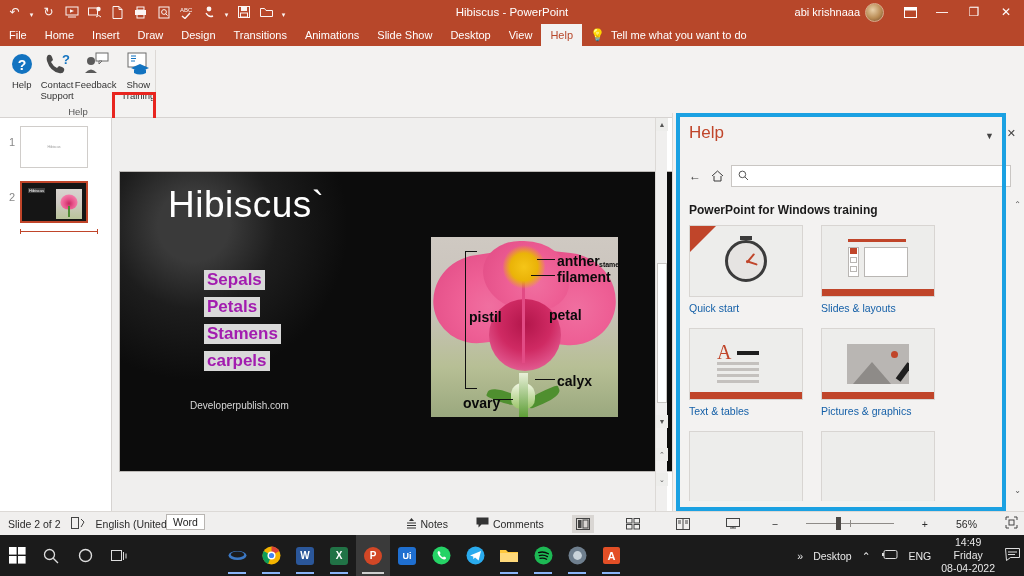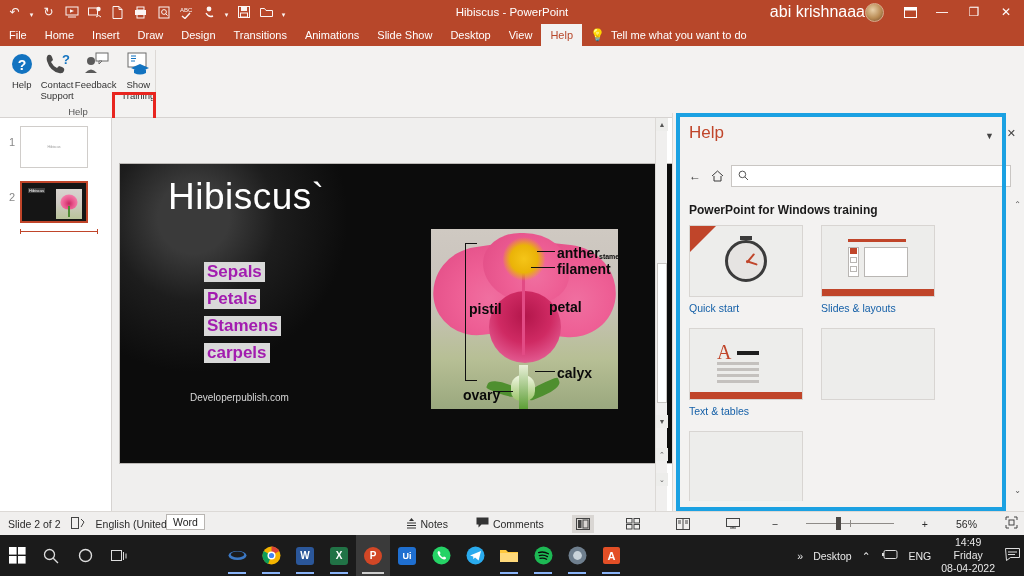--- a/index.html
+++ b/index.html
@@ -22,21 +22,21 @@
     width: 21px; height: 20px; display: flex; align-items: center; justify-content: center;
     color: #fff; font-size: 12px; line-height: 1; opacity: .95;
   }
   .qat-caret { font-size: 7px; width: 9px; display:flex; align-items:flex-end; justify-content:center; height:20px; padding-bottom:4px;}
   .win-title {
     position: absolute; left: 0; top: 0; width: 1024px; height: 24px;
     display: flex; align-items: center; justify-content: center;
     font-size: 11.5px; color: #ffffff; pointer-events: none;
   }
   .tb-right { position: absolute; right: 2px; top: 0; height: 24px; display: flex; align-items: center; }
-  .user-name { font-size: 16px; color: #fff; }
+  .user-name { font-size: 11px; color: #fff; margin-right: 5px; }
   .avatar {
     width: 19px; height: 19px; border-radius: 50%;
     background: radial-gradient(circle at 40% 35%, #e8cfa8 0%, #b98c55 55%, #6e4b2a 100%);
     border: 1px solid #d8ab8c; margin-right: 10px;
   }
   .win-btn {
     width: 32px; height: 24px; display: flex; align-items: center; justify-content: center;
     color: #fff; font-size: 12px;
   }
   .ribbon-disp { font-size: 12px; }
@@ -109,21 +109,21 @@
     content: ""; position: absolute; top: -2px; width: 1px; height: 5px; background: #c0452a;
   }
   .sel-underline::before { left: 0; }
   .sel-underline::after { right: 0; }
 
   
   .editarea {
     position: absolute; top: 118px; left: 112px; width: 553px; height: 393px; background: #f0efee;
   }
   .slide {
-    position: absolute; left: 8px; top: 46px; width: 613px; height: 299px;
+    position: absolute; left: 8px; top: 54px; width: 613px; height: 299px;
     background: #0d0d0d; overflow: hidden;
     box-shadow: 0 0 0 1px #bdbab7;
   }
   .rosebg {
     position: absolute; inset: 0;
     background:
       radial-gradient(circle at 12% 18%, #3a3a3a 0 6%, #1d1d1d 14%, #0c0c0c 26%),
       radial-gradient(circle at 42% 12%, #343434 0 5%, #1a1a1a 13%, #0b0b0b 24%),
       radial-gradient(circle at 78% 20%, #3f3f3f 0 6%, #1f1f1f 15%, #0b0b0b 27%),
       radial-gradient(circle at 20% 72%, #363636 0 6%, #1b1b1b 15%, #0a0a0a 28%),
@@ -584,20 +584,31 @@
             <span class="tt-line" style="top:20px;"></span>
             <span class="tt-line" style="top:26px;"></span>
             <span class="tt-line" style="top:32px;"></span>
             <span class="tt-line" style="top:38px;"></span>
           </span>
           <span class="bottom-bar"></span>
         </div>
         <div class="card-label">Text &amp; tables</div>
       </div>
 
+      <div class="card">
+        <div class="card-tile">
+          <span class="pic-mock">
+            <span class="pic-mtn"></span>
+              <span class="pic-sun"></span>
+              <span class="pic-pen"></span>
+          </span>
+          <span class="bottom-bar"></span>
+        </div>
+        <div class="card-label">Pictures &amp; graphics</div>
+      </div>
 
       <div class="card">
         <div class="card-tile"></div>
       </div>
       <div class="card">
         <div class="card-tile"></div>
       </div>
     </div>
   </div>
 

